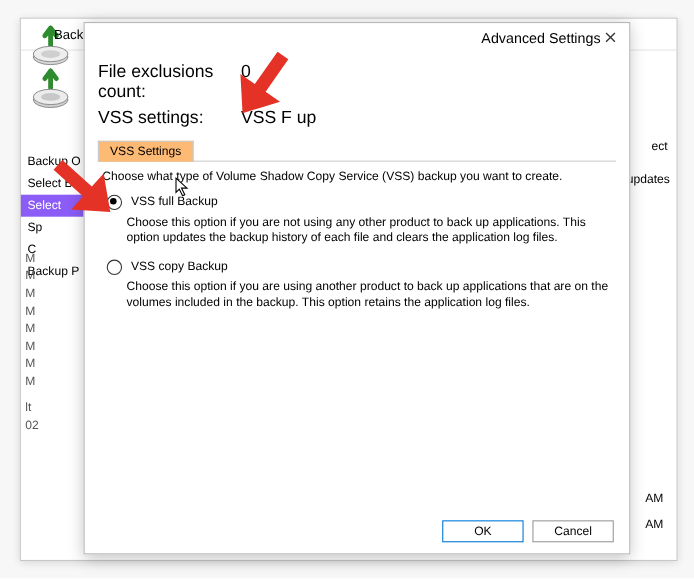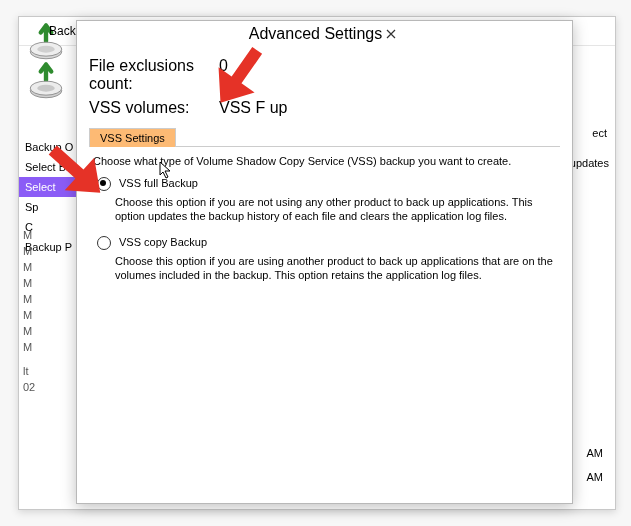--- a/index.html
+++ b/index.html
@@ -13,21 +13,21 @@
   .bg-left-list .sel{background:#8b5cf6;color:#fff}
   .bg-pm{position:absolute;left:4px;top:210px;width:14px;line-height:16px;color:#555}
   .bg-scroll{position:absolute;right:70px;bottom:126px;width:380px;height:14px;display:flex;align-items:center}
   .bg-scroll .track{flex:1;height:14px;background:#eee;border:1px solid #ddd}
   .bg-scroll .arrow{width:16px;height:14px;border:1px solid #ccc;display:flex;align-items:center;justify-content:center;background:#f2f2f2;font-size:9px}
   .bg-wide-btn{position:absolute;right:62px;top:400px;border:1px solid #aaa;background:#fff;padding:3px 18px}
   .bg-wide-btn2{position:absolute;right:62px;top:428px;border:1px solid #0078d7;background:#fff;padding:3px 18px}
 
   
   .dialog{position:absolute;left:76px;top:20px;width:495px;height:482px;background:#fff;border:1px solid #b8b8b8;box-shadow:0 3px 14px rgba(0,0,0,.25)}
-  .dlg-titlebar{display:flex;align-items:center;justify-content:center;height:26px;padding:0 8px;font-size:16px}
+  .dlg-titlebar{display:flex;align-items:center;justify-content:flex-end;height:26px;padding:0 8px;font-size:13px}
   .close-x{width:18px;height:18px;display:flex;align-items:center;justify-content:center;color:#333}
   .close-x svg{width:10px;height:10px}
   .dlg-body{padding:4px 12px 0 12px}
   .info-row{display:flex;gap:10px;padding-top:6px;font-size:16px}
   .info-row .lbl{width:120px}
   .vss-val{background:#fff}
   .tabs{margin-top:10px;border-bottom:1px solid #ccc;display:flex;gap:0}
   .tab{padding:3px 10px;border:1px solid #ccc;border-bottom:none;background:#f0f0f0;position:relative;top:1px;font-size:11px}
   .tab.inactive{background:#f0f0f0;color:#333}
   .tab.active{background:#fdba74;z-index:2}
@@ -125,21 +125,21 @@
           </svg>
       </span>
     </div>
 
     <div class="dlg-body">
       <div class="info-row">
         <span class="lbl">File exclusions count:</span>
         <span>0</span>
       </div>
       <div class="info-row">
-        <span class="lbl">VSS volumes:</span>
+        <span class="lbl">VSS settings:</span>
         <span class="vss-val">VSS F        up</span>
       </div>
 
       <div class="tabs">
         <div class="tab active">VSS Settings</div>
       </div>
 
       <div class="panel">
         <div class="prompt">Choose what type of Volume Shadow Copy Service (VSS) backup you want to create.</div>
 
@@ -156,20 +156,24 @@
         <div class="opt-desc">Choose this option if you are using another product to back up applications that are on the volumes included in the backup. This option retains the application log files.</div>
       </div>
     </div>
 
     <div style="position:absolute;left:82px;top:140px">
       <svg width="14" height="18" viewBox="0 0 14 18">
         <path d="M1 1 L1 14 L4 11 L7 17 L9 16 L6 10 L11 10 Z" fill="#fff" stroke="#000" stroke-width="1"></path>
       </svg>
     </div>
 
+    <div class="buttons">
+      <div class="winbtn primary">OK</div>
+      <div class="winbtn">Cancel</div>
+    </div>
   </div>
 
   <div class="big-arrow arrow1">
     <svg width="80" height="80" viewBox="0 0 80 80">
       <path d="M10 34 L46 34 L46 18 L74 40 L46 62 L46 46 L10 46 Z" fill="#e53227"></path>
     </svg>
   </div>
   <div class="big-arrow arrow2">
     <svg width="80" height="80" viewBox="0 0 80 80">
       <path d="M10 34 L46 34 L46 18 L74 40 L46 62 L46 46 L10 46 Z" fill="#e53227"></path>

